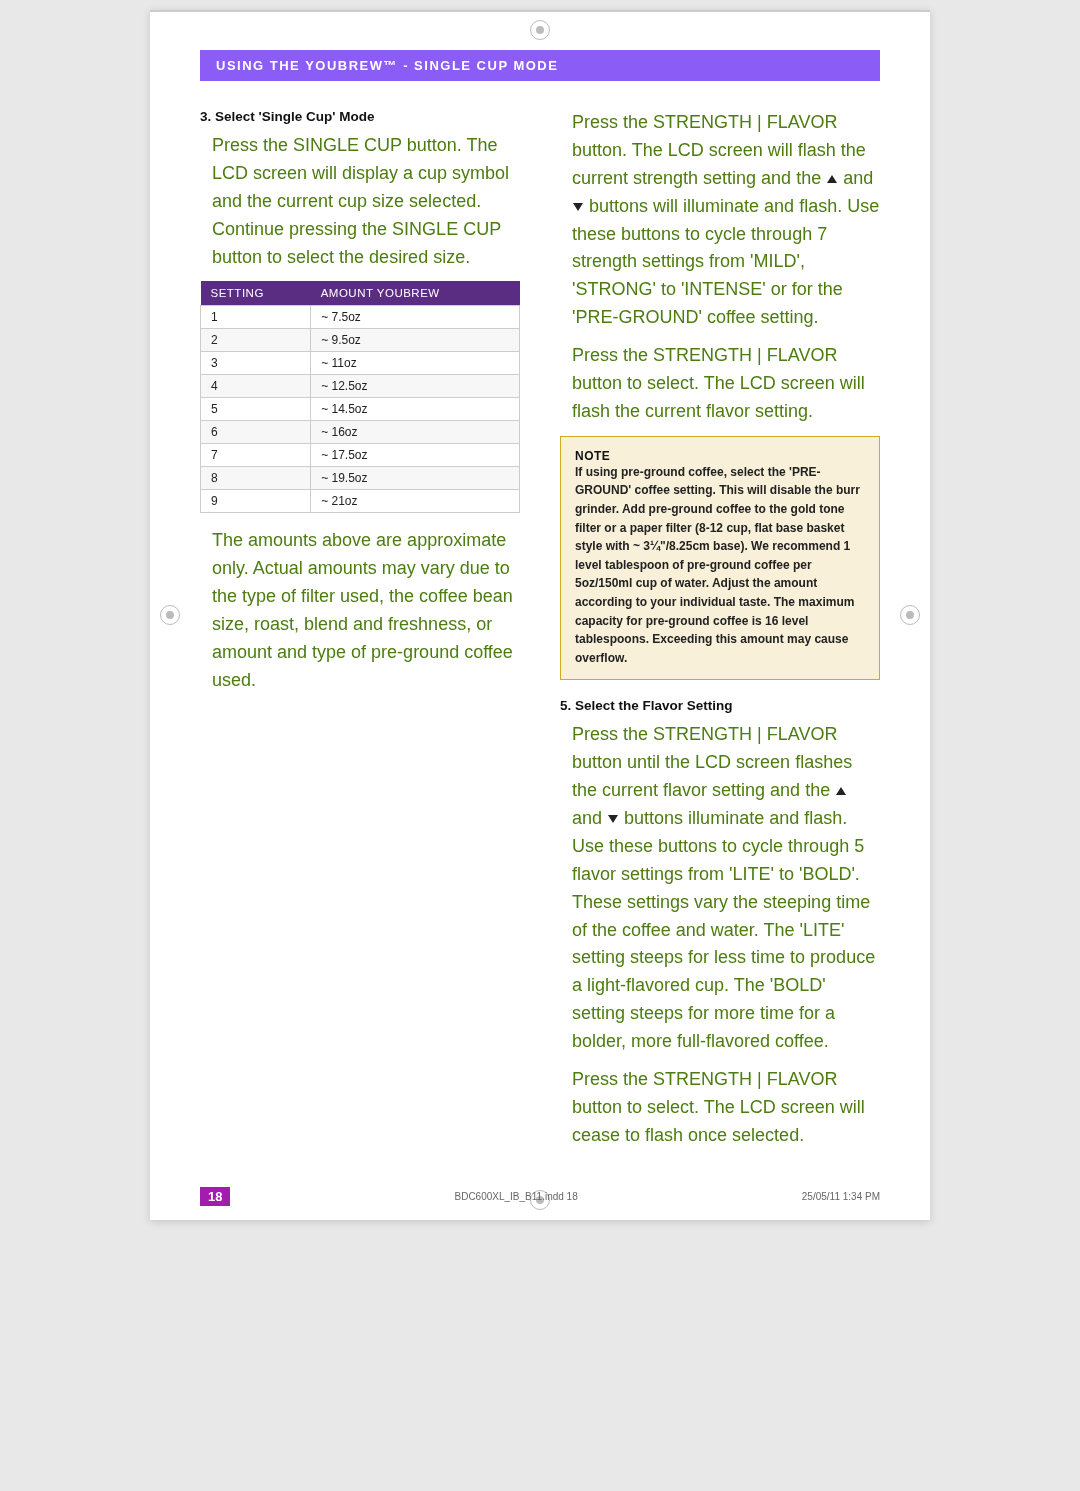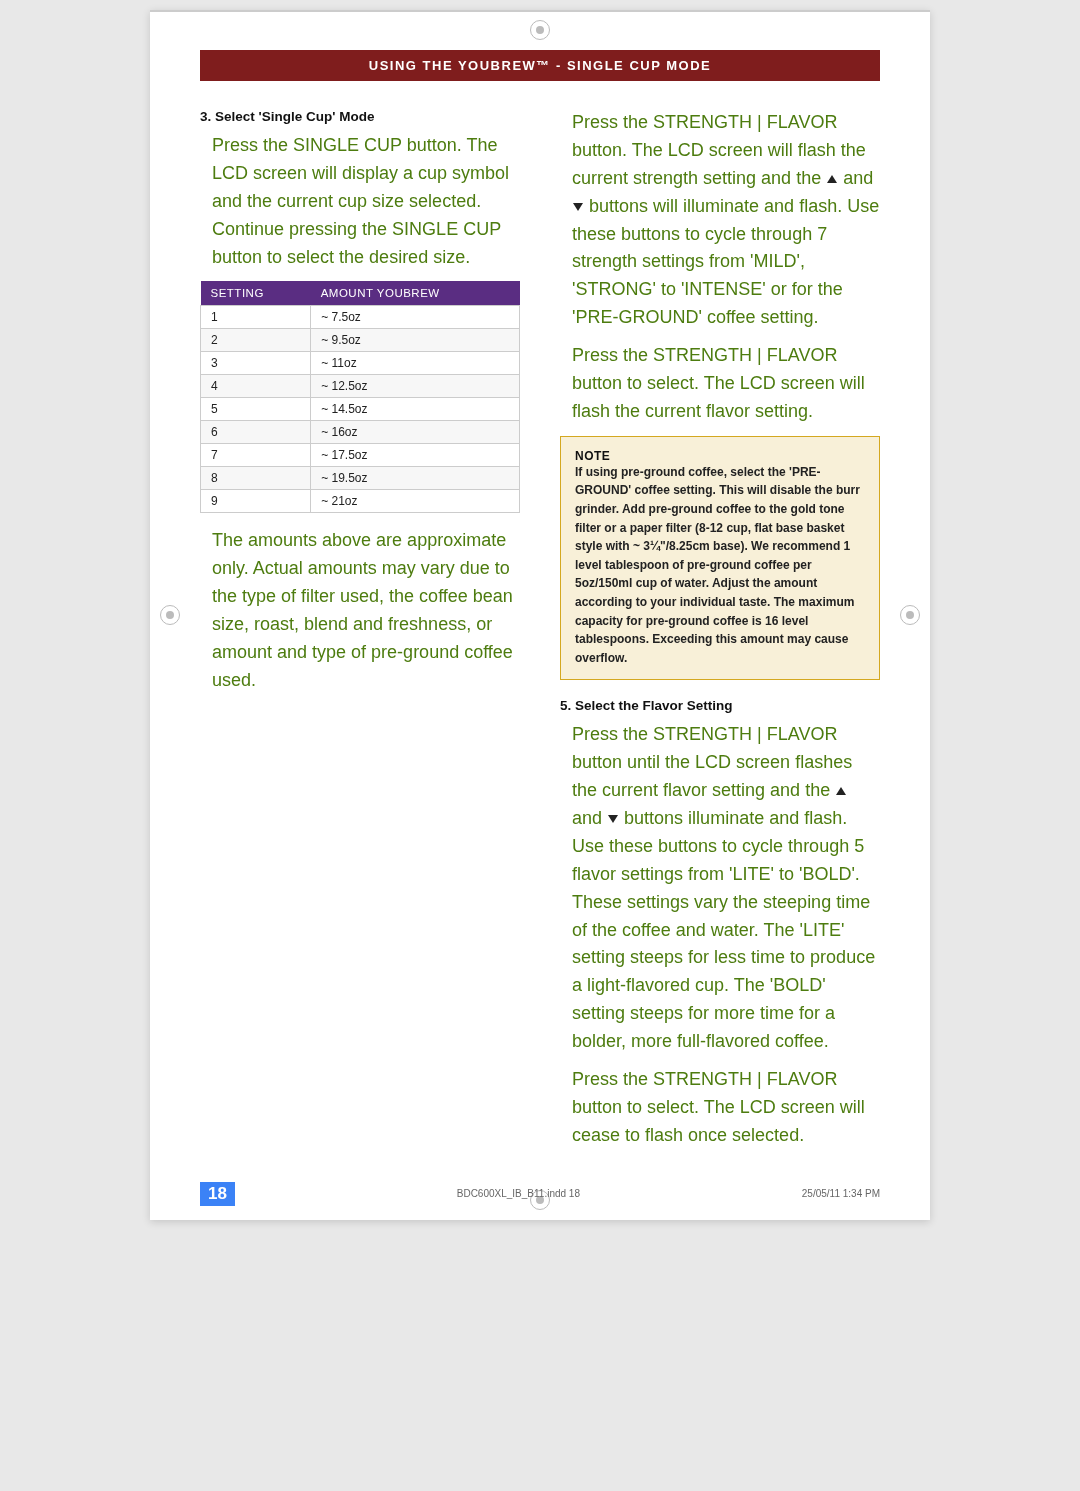--- a/index.html
+++ b/index.html
@@ -52,23 +52,23 @@
       border-radius: 50%;
       background: #bbb;
     }
     .corner-top { top: 10px; left: 50%; transform: translateX(-50%); }
     .corner-left { left: 10px; top: 50%; transform: translateY(-50%); }
     .corner-right { right: 10px; top: 50%; transform: translateY(-50%); }
     .corner-bottom { bottom: 10px; left: 50%; transform: translateX(-50%); }
 
     
     .header-bar {
-      background: #7f1d1d;
+      background: #8b5cf6;
       color: #fff;
-      text-align: center;
+      text-align: left;
       padding: 8px 16px;
       font-size: 13px;
       font-weight: bold;
       letter-spacing: 1.5px;
       font-family: Arial, sans-serif;
       margin-bottom: 28px;
     }
 
     
     .columns {
@@ -187,24 +187,24 @@
       display: flex;
       justify-content: space-between;
       align-items: center;
       padding: 0 50px;
       font-family: Arial, sans-serif;
       font-size: 10px;
       color: #666;
     }
 
     .page-number-box {
-      background: #3b82f6;
+      background: #a21caf;
       color: #fff;
       padding: 2px 8px;
-      font-size: 17px;
+      font-size: 13px;
       font-weight: bold;
     }
   </style>
 </head>
 <body>
 
 <div class="page">
 
   <div class="corner-circle corner-top"></div>
   <div class="corner-circle corner-left"></div>

